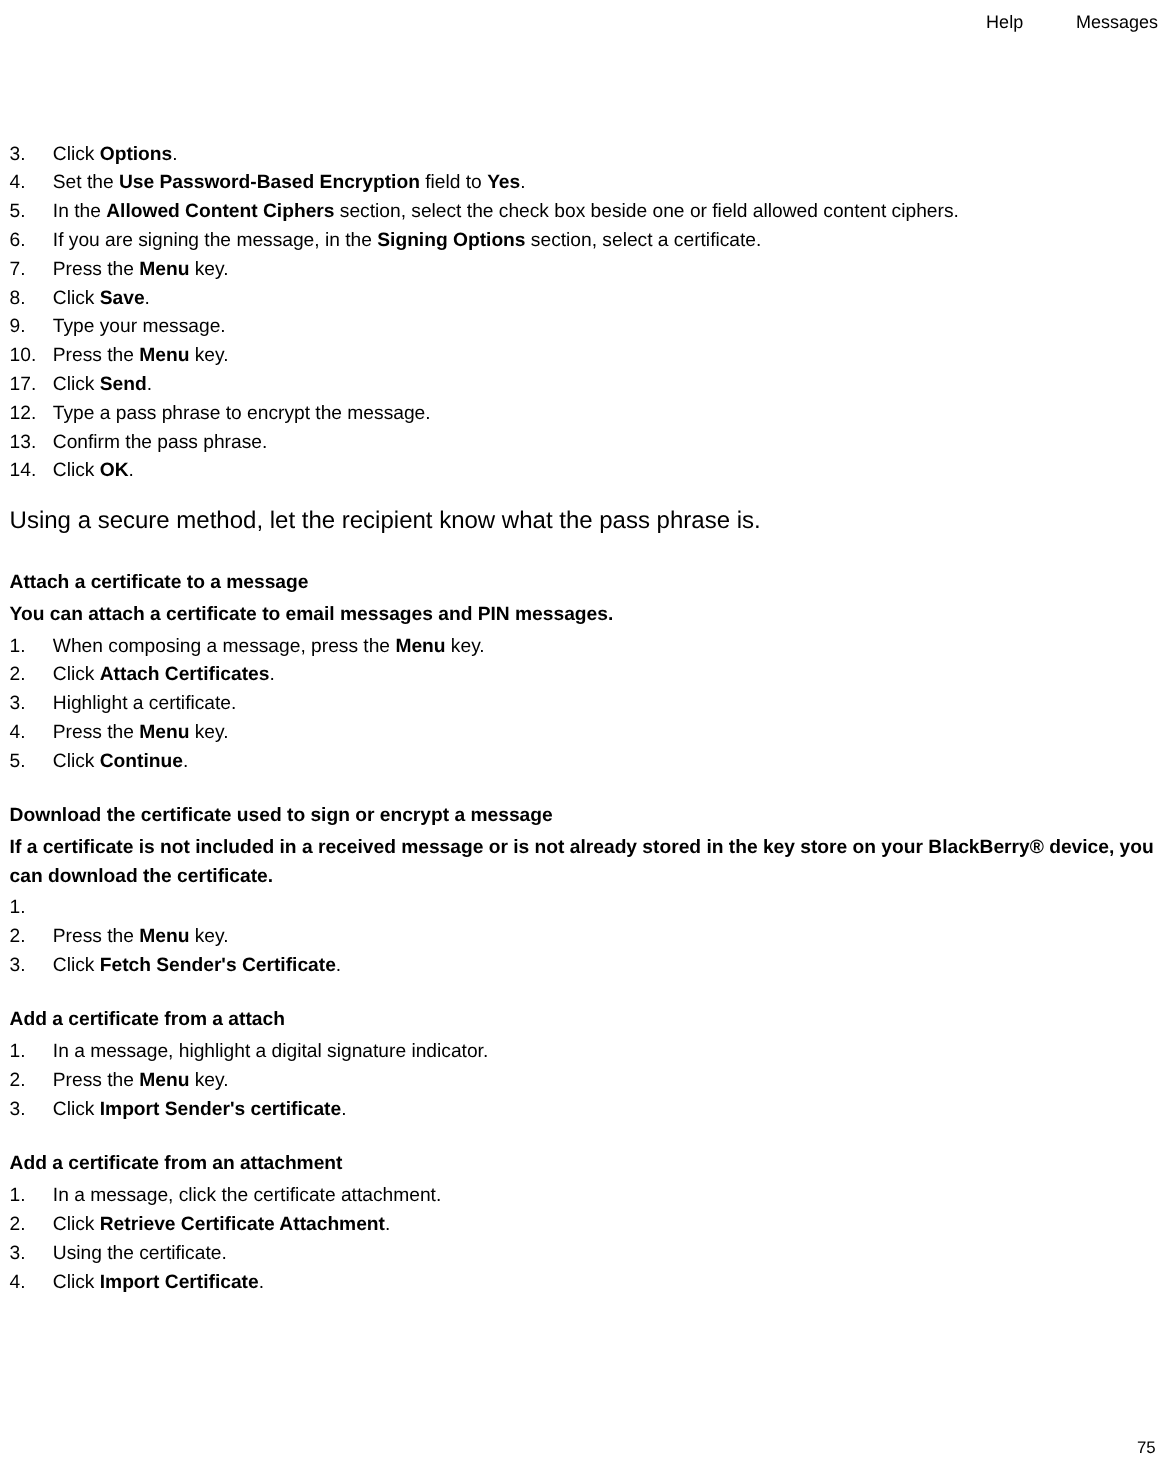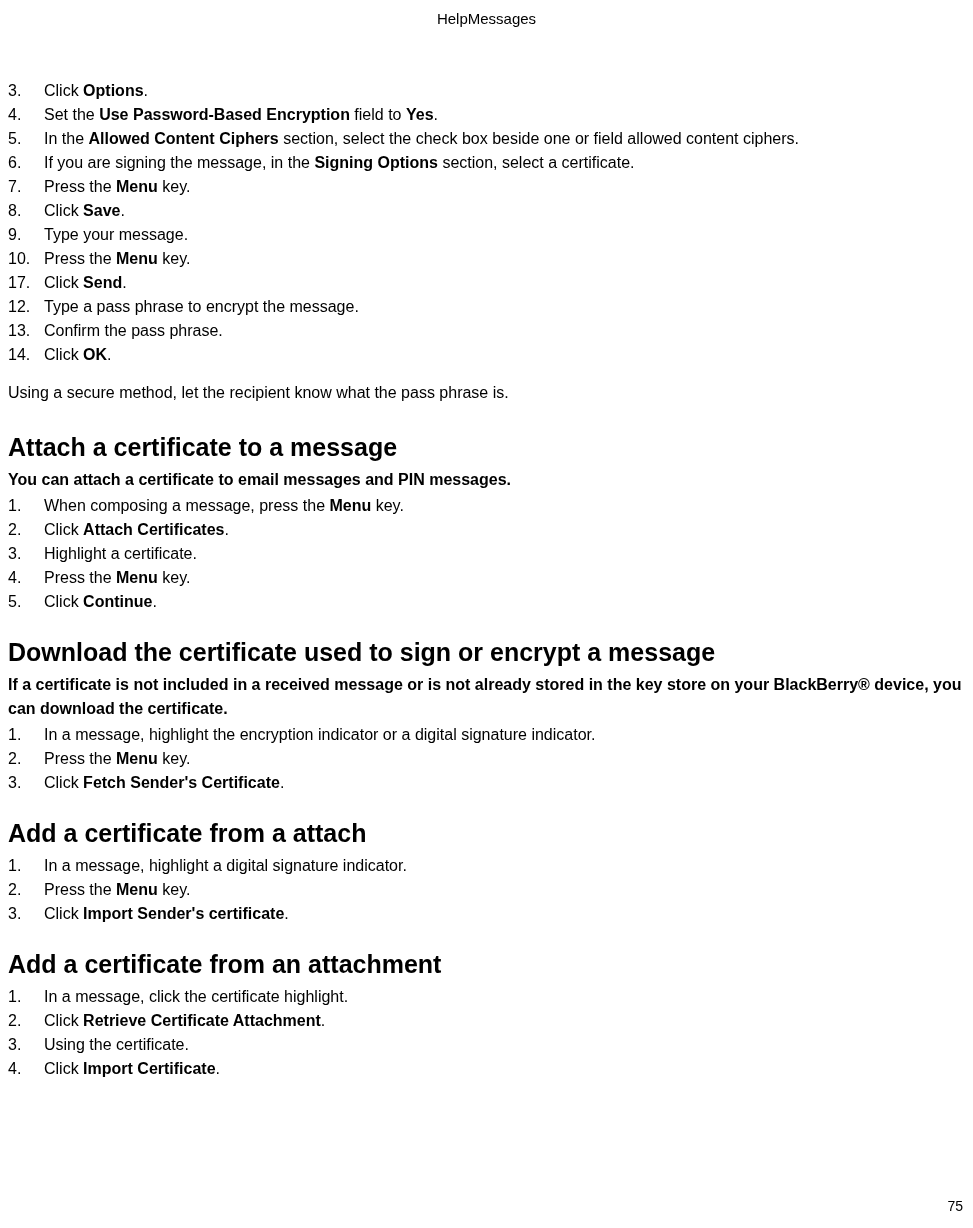--- a/index.html
+++ b/index.html
@@ -11,47 +11,48 @@
       font-family: -apple-system, BlinkMacSystemFont, "Segoe UI", Arial, sans-serif;
       font-size: 16px;
       color: #000;
       width: 973px;
       height: 1228px;
       position: relative;
       padding: 10px 8px;
     }
     .header {
       display: flex;
-      justify-content: center;
+      justify-content: flex-end;
       font-size: 15px;
-      margin-bottom: 52px;
+      margin-bottom: 90px;
+      gap: 44px;
     }
     .content {
       padding: 0 0 0 0;
     }
     .ol {
       list-style: none;
       margin-bottom: 14px;
     }
     .ol .li {
       display: flex;
       line-height: 1.5;
       font-size: 16px;
     }
     .ol .num {
       min-width: 36px;
       text-align: left;
     }
     .para {
-      font-size: 16px;
+      font-size: 20px;
       line-height: 1.5;
       margin-bottom: 28px;
     }
     .h2 {
-      font-size: 25px;
+      font-size: 16px;
       font-weight: bold;
       margin-bottom: 6px;
       margin-top: 4px;
     }
     .desc {
       font-size: 16px;
       line-height: 1.5;
       margin-bottom: 2px;
       font-weight: bold;
     }
@@ -158,21 +159,20 @@
         </div>
       </div>
   </div>
 
   <div class="section">
     <div class="h2">Download the certificate used to sign or encrypt a message</div>
     <div class="desc">If a certificate is not included in a received message or is not already stored in the key store on your BlackBerry® device, you can download the certificate.</div>
     <div class="ol" id="steps3">
         <div class="li">
           <span class="num">1.</span>
-          <span><span>In a message, highlight the encryption indicator or a digital signature indicator.</span></span>
         </div>
         <div class="li">
           <span class="num">2.</span>
           <span><span>Press the </span><span class="bold">Menu</span><span> key.</span></span>
         </div>
         <div class="li">
           <span class="num">3.</span>
           <span><span>Click </span><span class="bold">Fetch Sender's Certificate</span><span>.</span></span>
         </div>
       </div>
@@ -194,21 +194,21 @@
           <span><span>Click </span><span class="bold">Import Sender's certificate</span><span>.</span></span>
         </div>
       </div>
   </div>
 
   <div class="section">
     <div class="h2">Add a certificate from an attachment</div>
     <div class="ol" id="steps5">
         <div class="li">
           <span class="num">1.</span>
-          <span><span>In a message, click the certificate highlight.</span></span>
+          <span><span>In a message, click the certificate attachment.</span></span>
         </div>
         <div class="li">
           <span class="num">2.</span>
           <span><span>Click </span><span class="bold">Retrieve Certificate Attachment</span><span>.</span></span>
         </div>
         <div class="li">
           <span class="num">3.</span>
           <span><span>Using the certificate.</span></span>
         </div>
         <div class="li">

